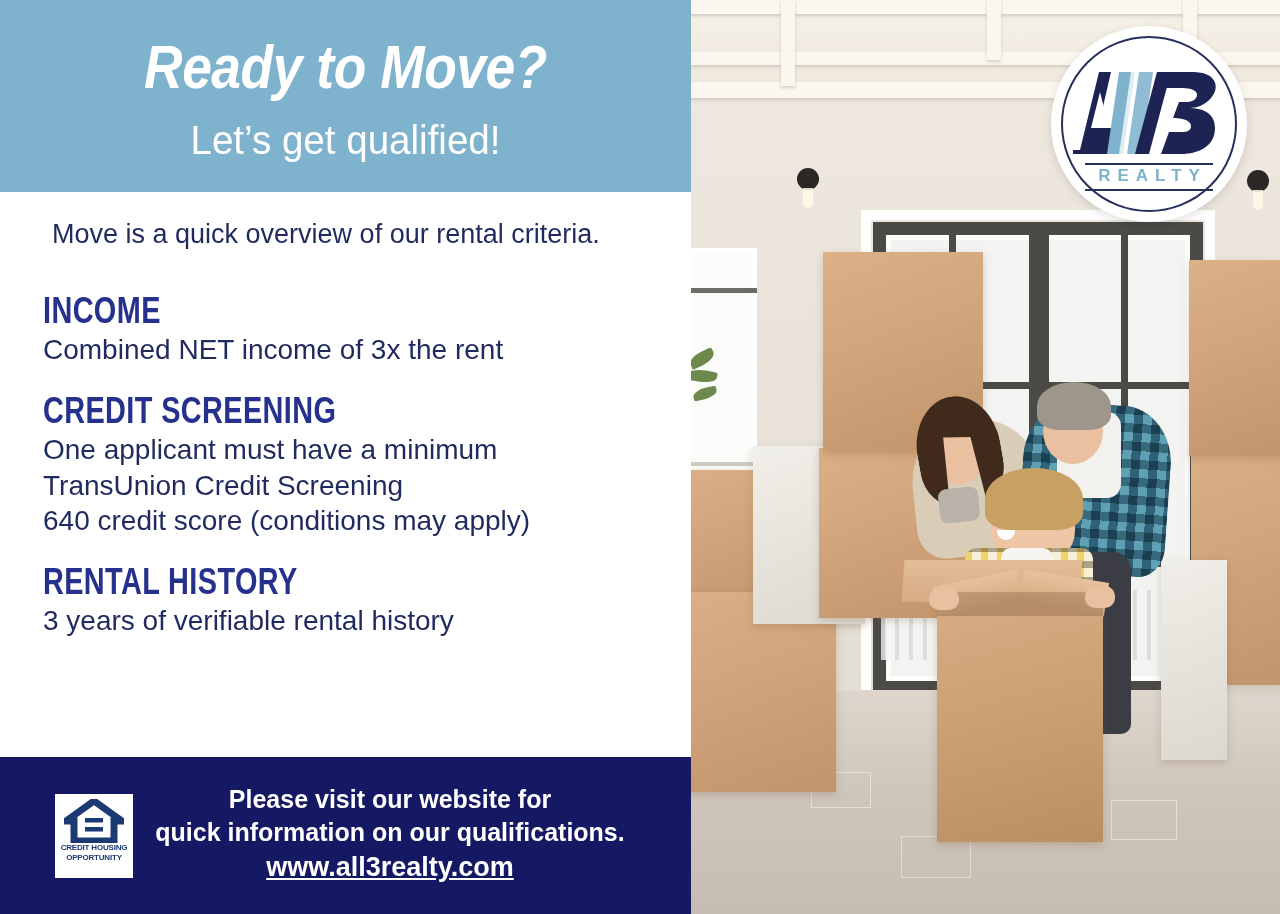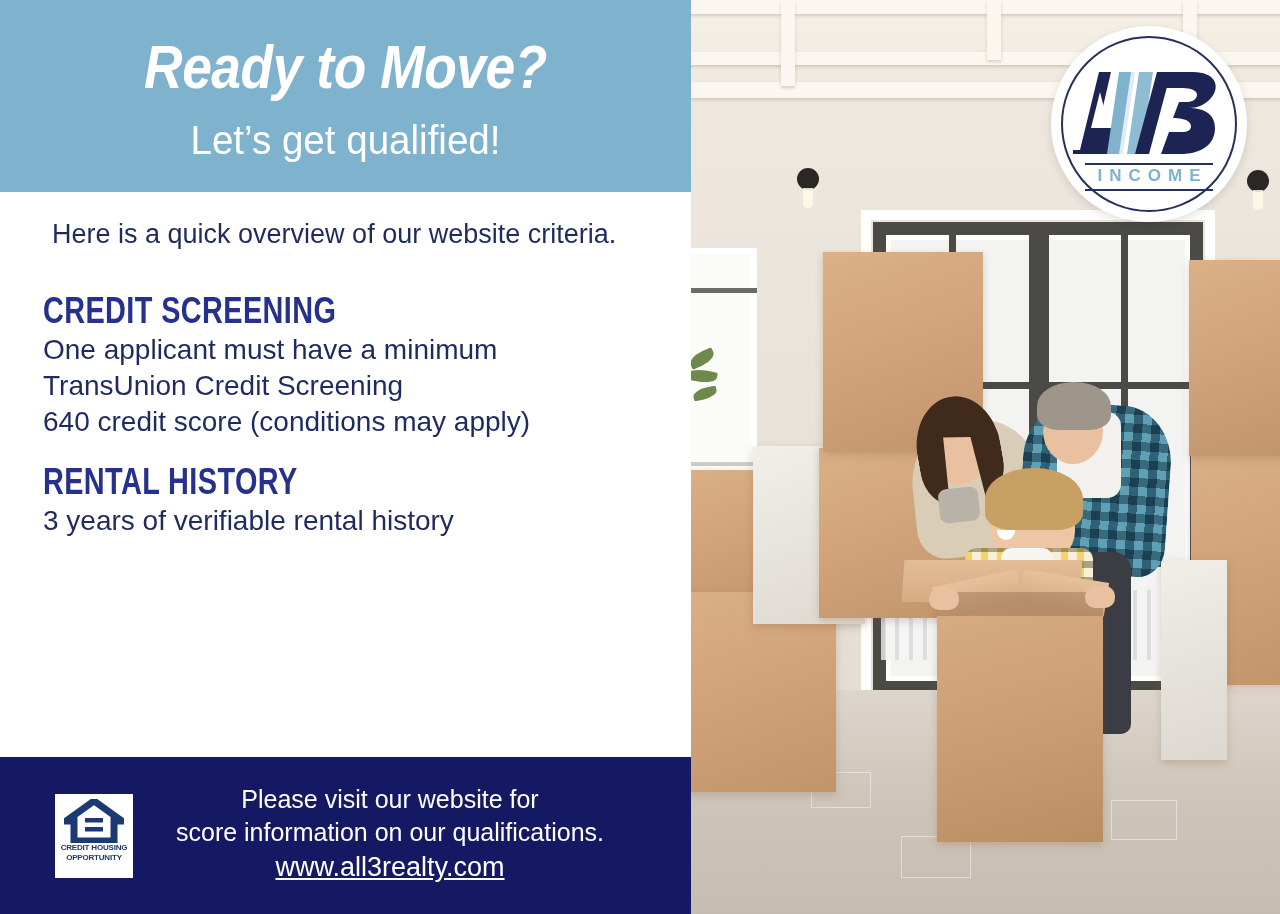--- a/index.html
+++ b/index.html
@@ -121,20 +121,21 @@
     margin-top:1px;
   }
   .footer-text {
     position:absolute;
     left:120px; top:26px;
     width:540px;
     text-align:center;
     color:#ffffff;
     font-size:25px;
     line-height:1.3;
+    font-weight:bold;
   }
   .footer-link {
     display:inline-block;
     margin-top:2px;
     color:#ffffff;
     text-decoration:underline;
     font-size:27px;
   }
 
   
@@ -345,24 +346,28 @@
   </div>
 
   <div class="left-col">
 
     <div class="header-band">
       <div class="headline">Ready to Move?</div>
       <div class="subhead">Let’s get qualified!</div>
     </div>
 
     <div class="white-panel">
-      <div class="intro">Here is a quick overview of our website criteria.</div>
+      <div class="intro">Move is a quick overview of our rental criteria.</div>
 
       <div class="criteria">
 
+        <div class="crit-block">
+          <div class="crit-title">INCOME</div>
+          <div class="crit-line">Combined NET income of 3x the rent</div>
+        </div>
 
         <div class="crit-block">
           <div class="crit-title">CREDIT SCREENING</div>
           <div class="crit-line">One applicant must have a minimum</div>
           <div class="crit-line">TransUnion Credit Screening</div>
           <div class="crit-line">640 credit score (conditions may apply)</div>
         </div>
 
         <div class="crit-block">
           <div class="crit-title">RENTAL HISTORY</div>
@@ -381,21 +386,21 @@
             <rect x="21" y="19" width="18" height="4.5" fill="#1b3a73"></rect>
             <rect x="21" y="28" width="18" height="4.5" fill="#1b3a73"></rect>
           </svg>
           <div class="eho-text">CREDIT HOUSING</div>
           <div class="eho-text">OPPORTUNITY</div>
         </div>
       </div>
 
       <div class="footer-text">
         <div>Please visit our website for</div>
-        <div>score information on our qualifications.</div>
+        <div>quick information on our qualifications.</div>
         <a class="footer-link" href="#">www.all3realty.com</a>
       </div>
     </div>
   </div>
 
   <div class="logo-badge">
     <div class="logo-ring"></div>
     <div class="logo-mark">
       <svg width="168" height="100" viewBox="0 0 168 100">
 
@@ -408,17 +413,17 @@
 
         <path d="M92 10 L106 10 L84 92 L70 92 Z" fill="#1d2352"></path>
 
         <path d="M100 10 L128 10 C150 10 156 24 146 36 C140 43 132 46 124 46
                  C136 46 150 50 150 66 C150 84 134 92 116 92 L96 92 L104 70
                  L118 70 C126 70 128 64 124 60 C121 57 114 56 108 56 L114 40
                  L122 40 C130 40 134 34 131 30 C128 26 120 26 112 26 L96 26 Z" fill="#1d2352"></path>
       </svg>
     </div>
     <div class="logo-rule"></div>
-    <div class="logo-sub">INCOME</div>
+    <div class="logo-sub">REALTY</div>
     <div class="logo-rule2"></div>
   </div>
 
 </div>
 
 </body></html>

